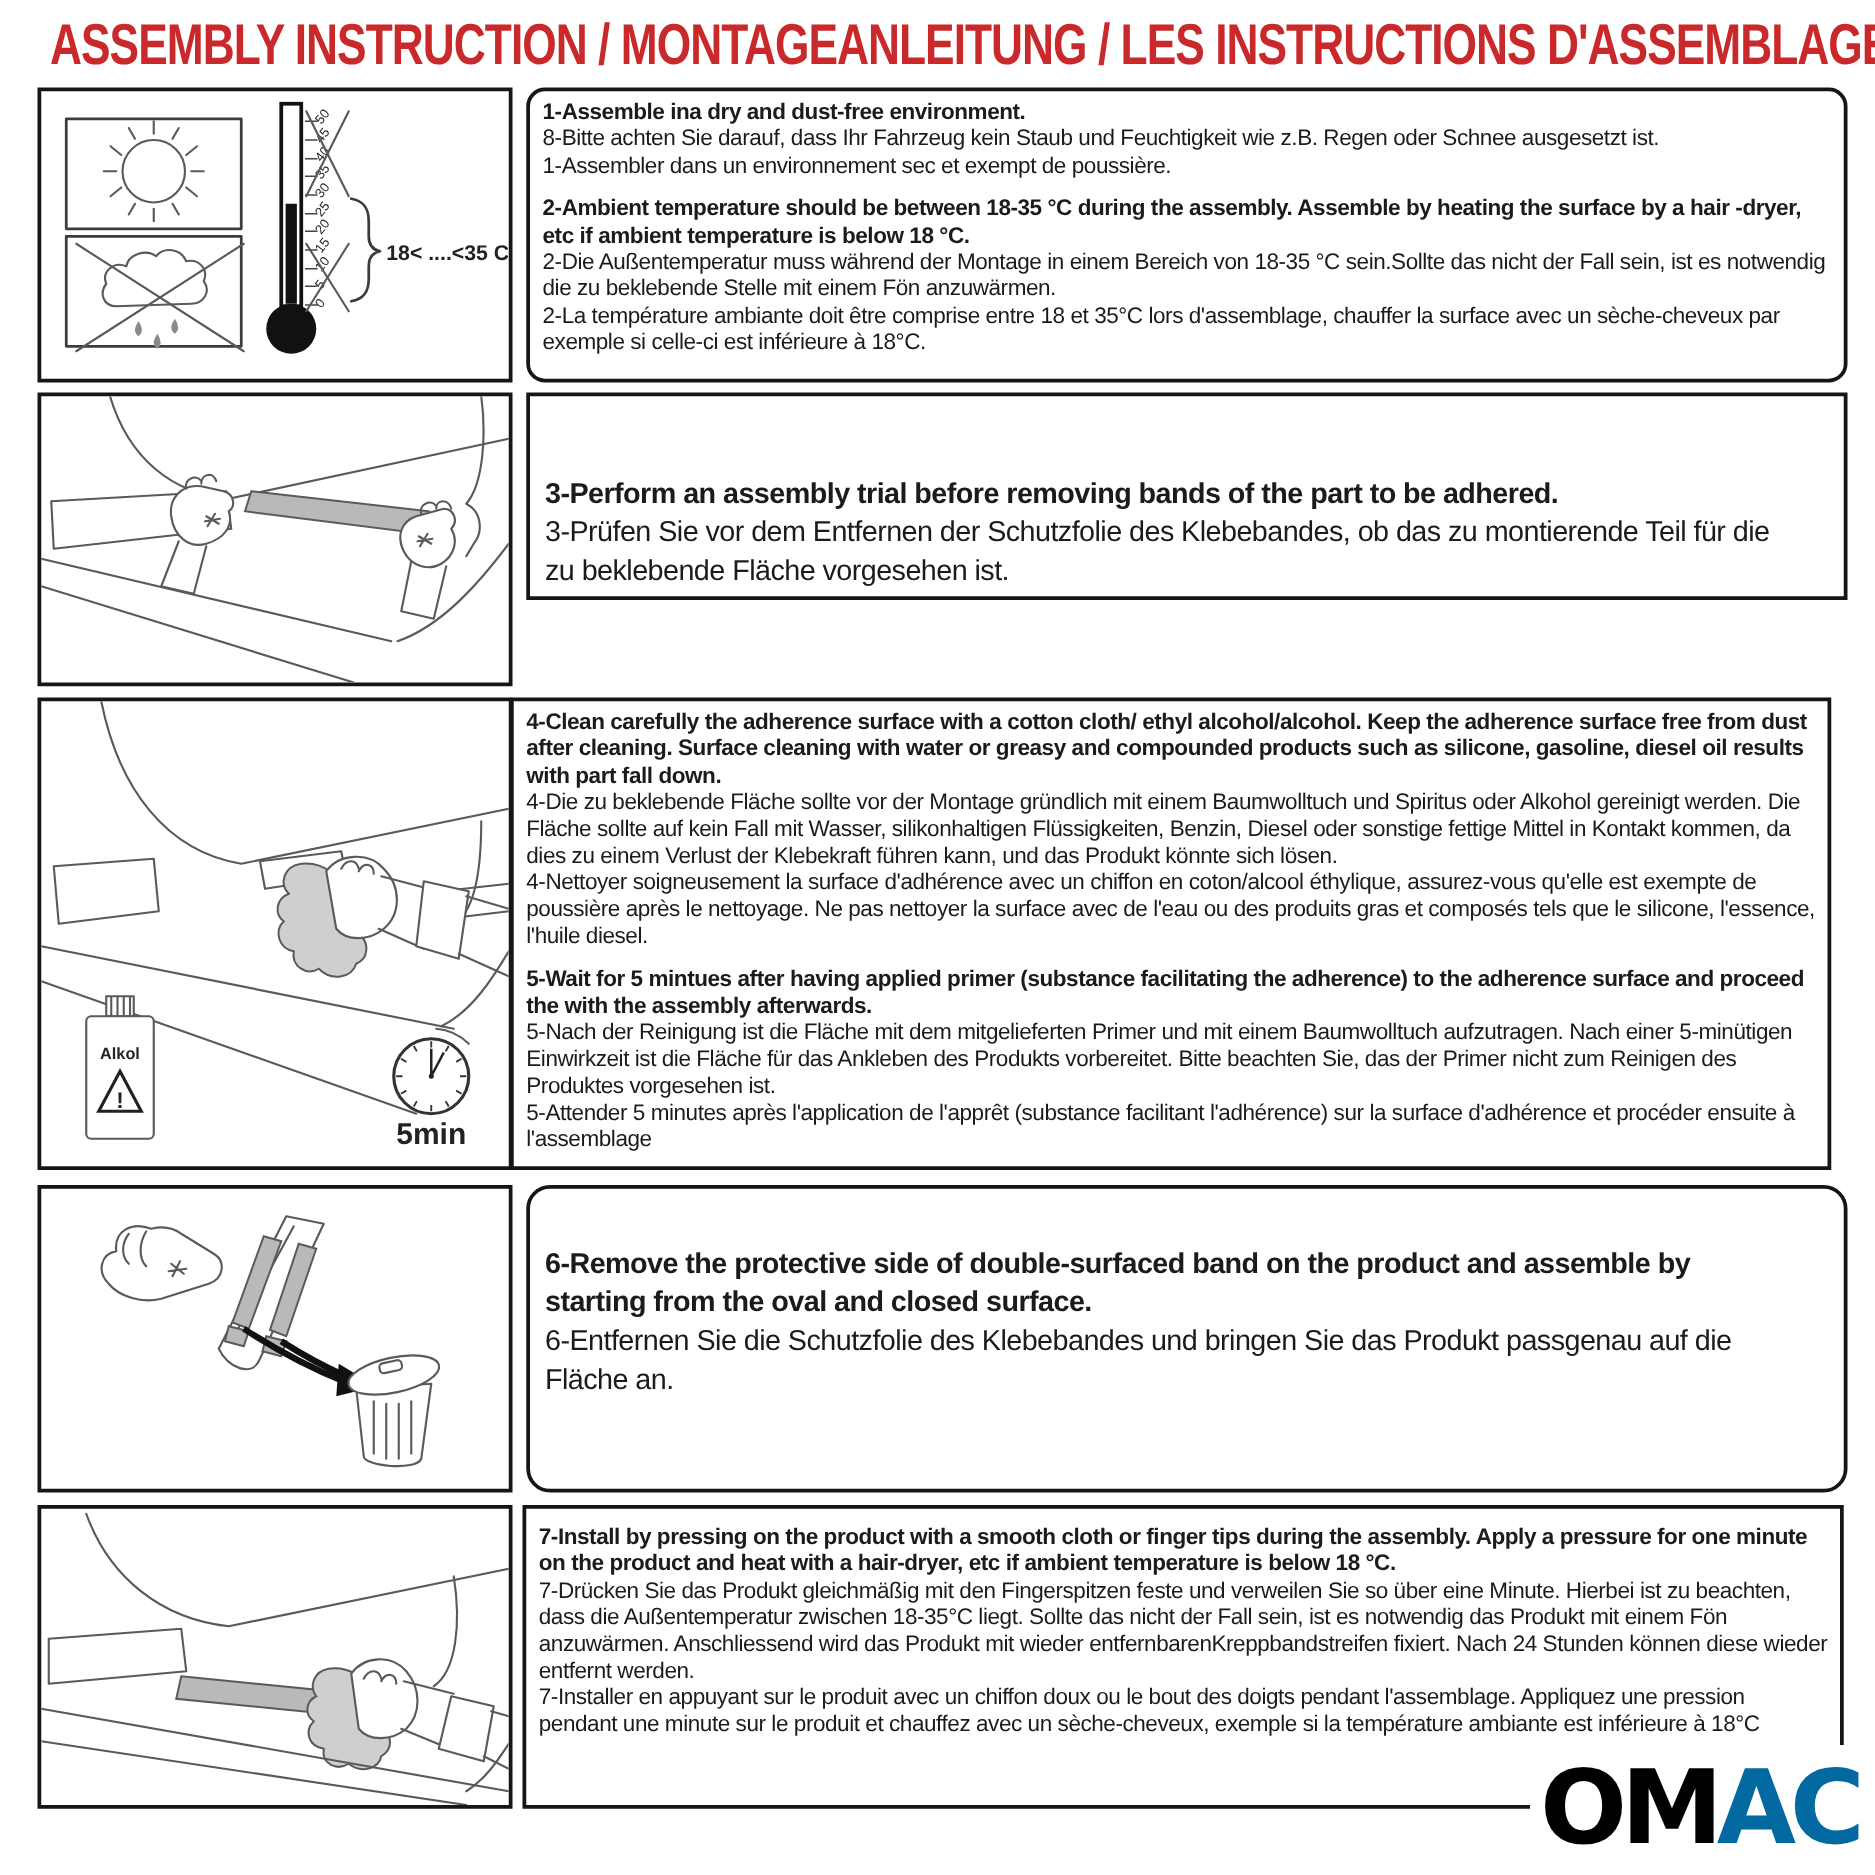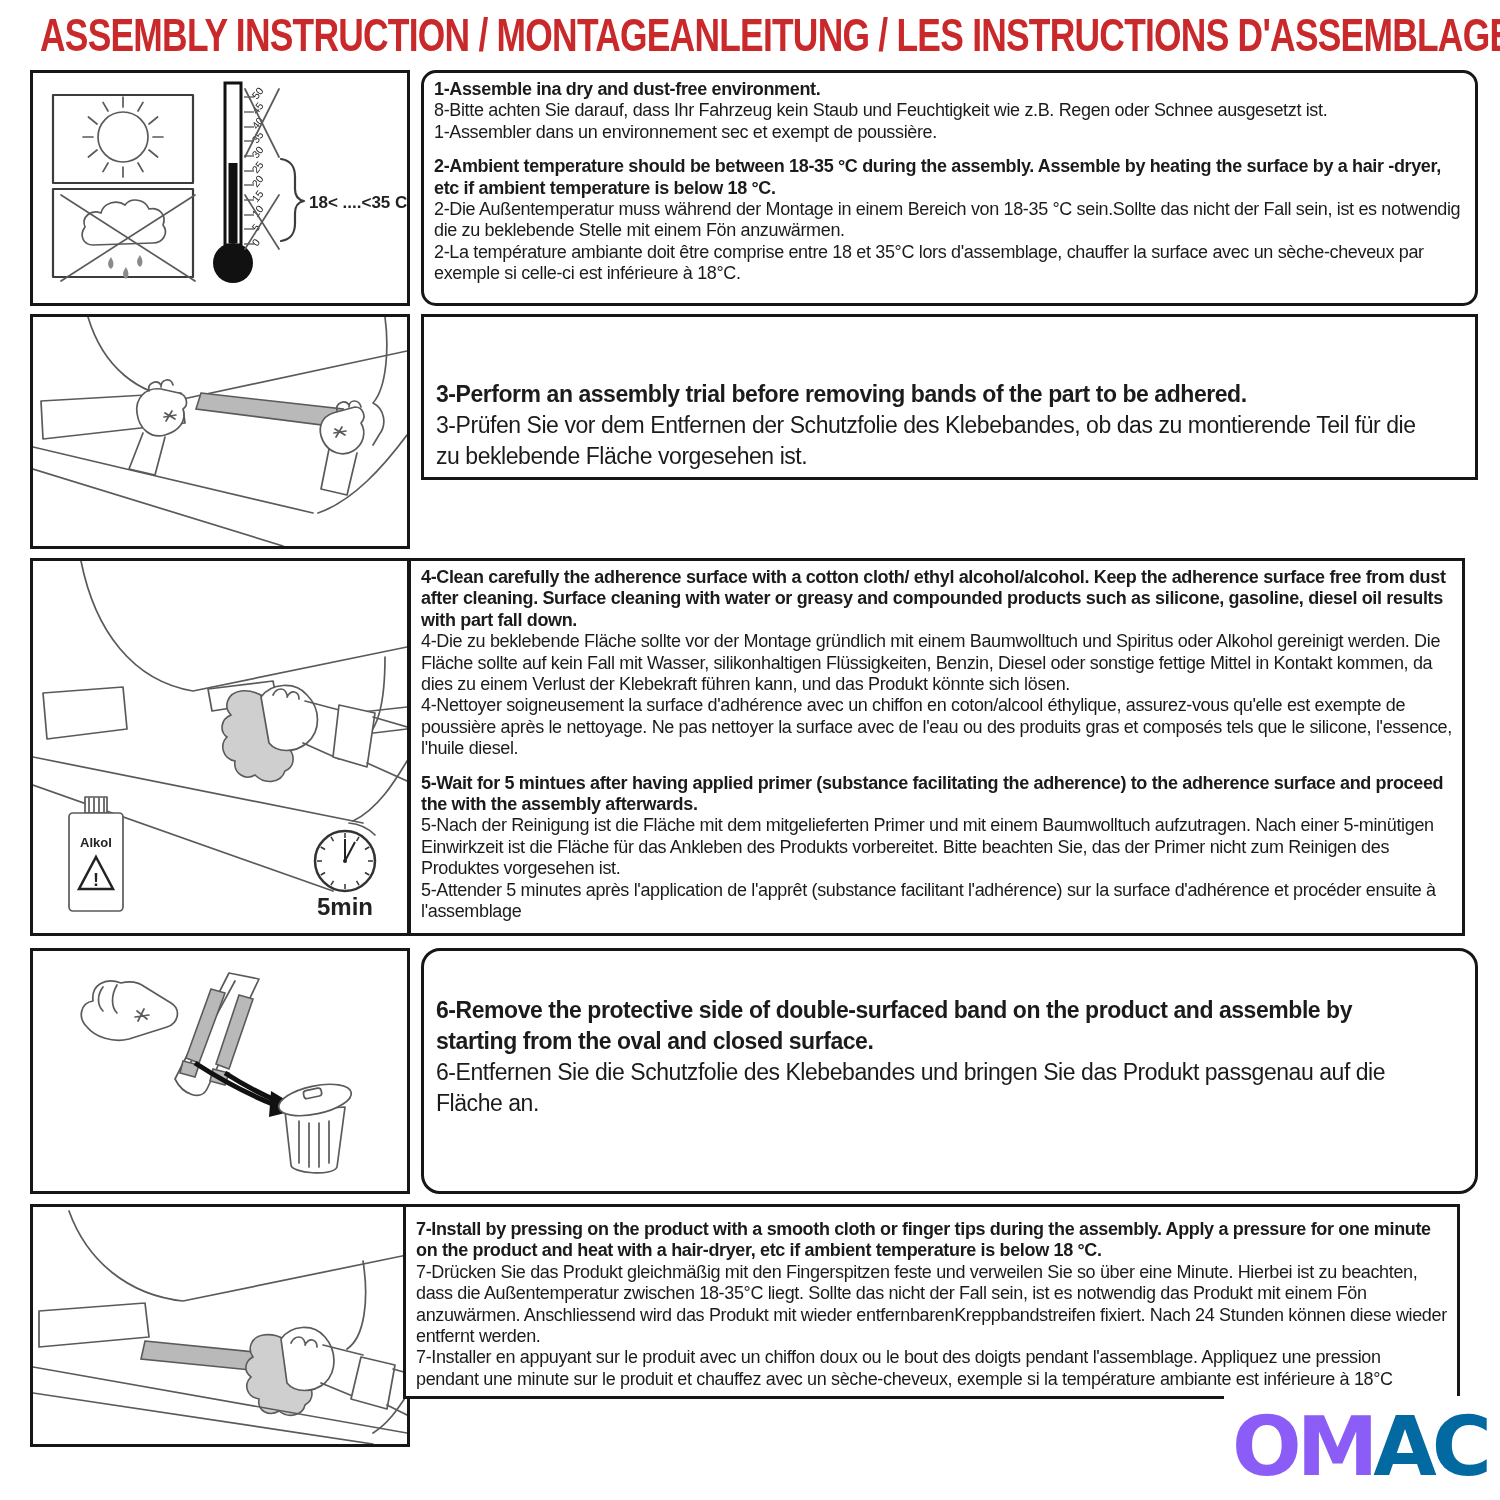--- a/index.html
+++ b/index.html
@@ -32,21 +32,21 @@
   .fillgray  { fill:#b9b9b9; stroke:#5a5a5a; stroke-width:1.6; }
   .fillcloth { fill:#cfcfcf; stroke:#5a5a5a; stroke-width:1.6; }
   .white     { fill:#ffffff; stroke:#5a5a5a; stroke-width:1.7; stroke-linejoin:round; }
   .svgtxt  { font-family:"Liberation Sans", sans-serif; fill:#222; }
   .logo {
     position:absolute; left:1224px; top:1396px; width:276px; height:102px;
     background:#fff; display:flex; align-items:center; padding-left:8px;
     box-sizing:border-box; font-family:"DejaVu Sans", sans-serif;
     font-size:82px; font-weight:bold; letter-spacing:-5px; line-height:1;
   }
-  .logo .lb { color:#8b5cf6; }
+  .logo .lb { color:#000000; }
   .logo .lr { color:#0369a1; }
 </style>
 </head>
 <body>
 
 <div class="page">
 
   <div class="doc-title">ASSEMBLY INSTRUCTION / MONTAGEANLEITUNG / LES INSTRUCTIONS D'ASSEMBLAGE</div>
 
   <div class="box" style="left:30px; top:70px; width:380px; height:236px;">
@@ -274,21 +274,21 @@
         <path class="ln" d="M 258,136 C 262,128 270,128 272,136 M 272,138 C 276,130 284,132 284,140"></path>
         <path class="ln" d="M 290,138 L 330,148 M 288,176 L 322,190"></path>
         <path class="white" d="M 328,150 L 362,158 L 354,202 L 318,192 Z"></path>
         <path class="ln" d="M 360,162 L 374,166 M 354,198 L 374,208"></path>
       </g>
       <path class="ln" d="M 0,160 L 374,226 M 0,186 L 340,237"></path>
       <path class="ln" d="M 340,226 C 356,216 366,200 374,188"></path>
     </svg>
   </div>
 
-  <div class="box textbox small r5" style="left:403px; top:1204px; width:1057px; height:195px;">
+  <div class="box textbox small r5" style="left:418px; top:1204px; width:1057px; height:243px;">
     <div class="group">
       <p class="en">7-Install by pressing on the product with a smooth cloth or finger tips during the assembly. Apply a pressure for one minute on the product and heat with a hair-dryer, etc if ambient temperature is below 18 °C.</p>
       <p>7-Drücken Sie das Produkt gleichmäßig mit den Fingerspitzen feste und verweilen Sie so über eine Minute. Hierbei ist zu beachten, dass die Außentemperatur zwischen 18-35°C liegt. Sollte das nicht der Fall sein, ist es notwendig das Produkt mit einem Fön anzuwärmen. Anschliessend wird das Produkt mit wieder entfernbarenKreppbandstreifen fixiert. Nach 24 Stunden können diese wieder entfernt werden.</p>
       <p>7-Installer en appuyant sur le produit avec un chiffon doux ou le bout des doigts pendant l'assemblage. Appliquez une pression pendant une minute sur le produit et chauffez avec un sèche-cheveux, exemple si la température ambiante est inférieure à 18°C</p>
     </div>
   </div>
 
   <div class="logo">
     <span class="lb">OM</span>
       <span class="lr">AC</span>

